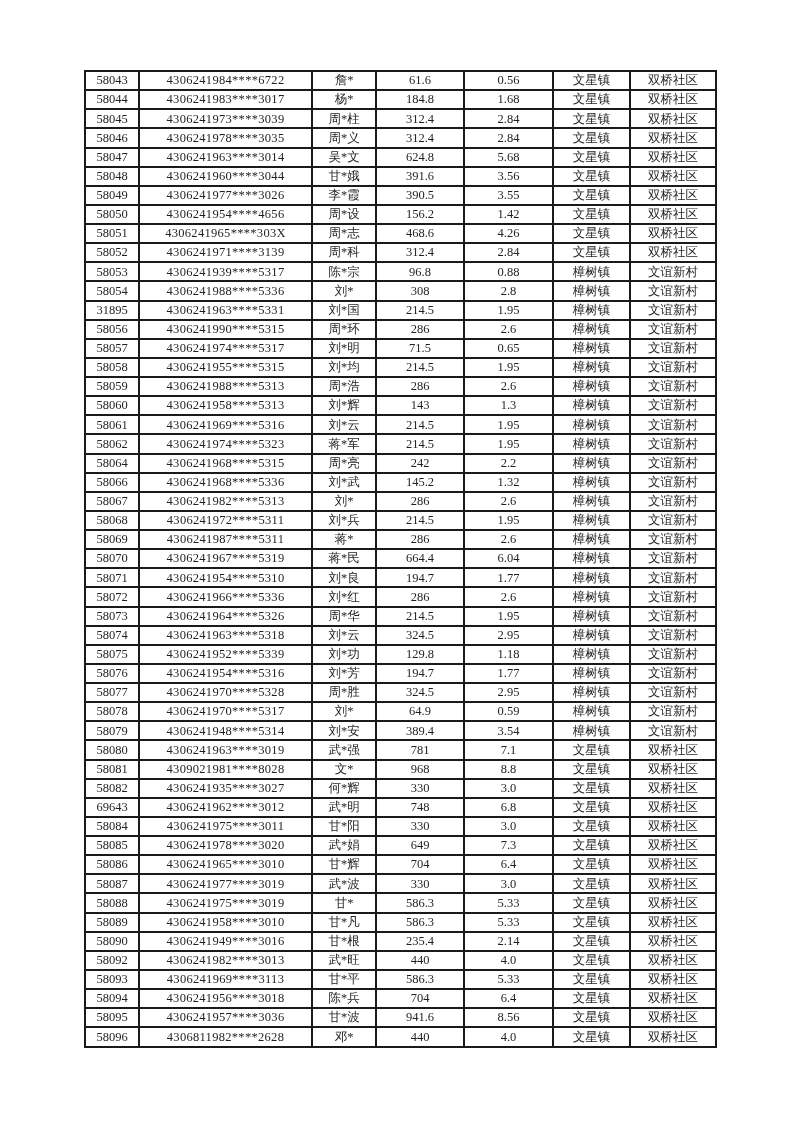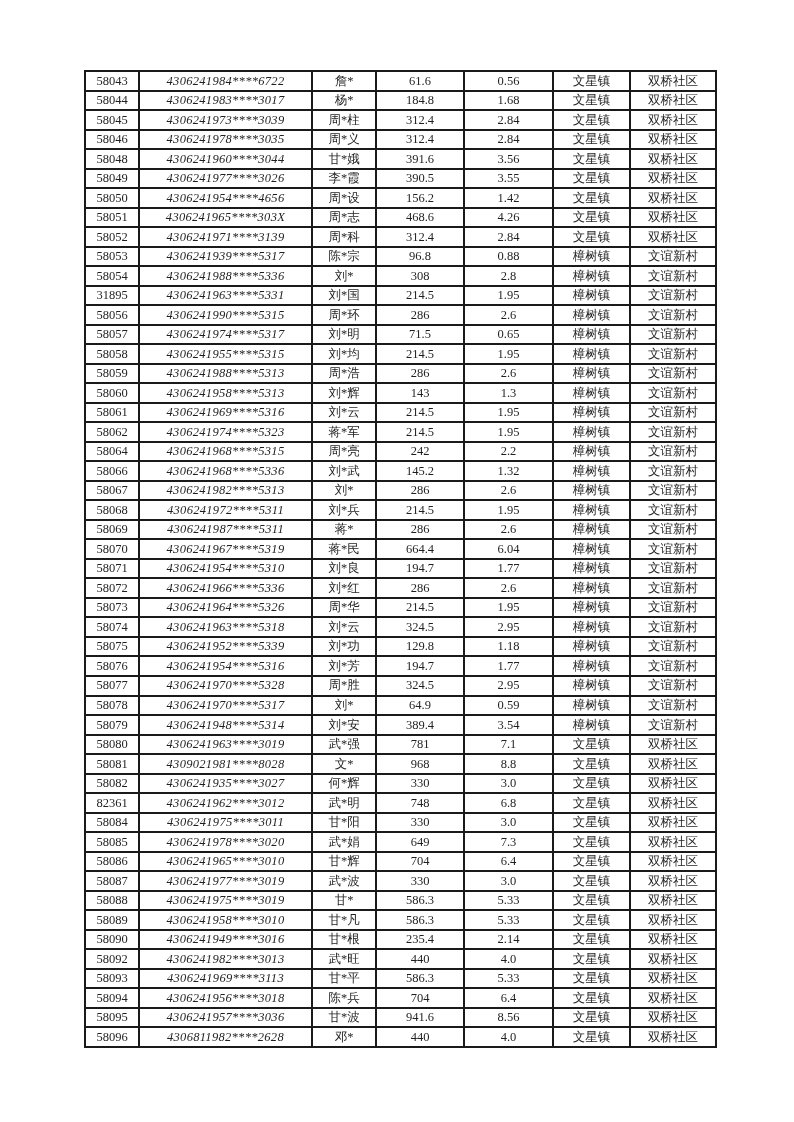--- a/index.html
+++ b/index.html
@@ -37,21 +37,20 @@
     vertical-align: middle;
     font-size: 12.5px;
     color: #1f1f1f;
     padding: 0;
     white-space: nowrap;
     overflow: hidden;
     line-height: 1;
   }
   td.cell-id {
     letter-spacing: 0.3px;
-    font-style: italic;
   }
 </style>
 </head>
 <body>
 
 <div class="page">
   <table class="data-table">
     <colgroup>
       <col style="width:54px">
       <col style="width:173px">
@@ -92,20 +91,29 @@
         <tr>
           <td>58046</td>
           <td class="cell-id">4306241978****3035</td>
           <td>周*义</td>
           <td>312.4</td>
           <td>2.84</td>
           <td>文星镇</td>
           <td>双桥社区</td>
         </tr>
         <tr>
+          <td>58047</td>
+          <td class="cell-id">4306241963****3014</td>
+          <td>吴*文</td>
+          <td>624.8</td>
+          <td>5.68</td>
+          <td>文星镇</td>
+          <td>双桥社区</td>
+        </tr>
+        <tr>
           <td>58048</td>
           <td class="cell-id">4306241960****3044</td>
           <td>甘*娥</td>
           <td>391.6</td>
           <td>3.56</td>
           <td>文星镇</td>
           <td>双桥社区</td>
         </tr>
         <tr>
           <td>58049</td>
@@ -389,21 +397,21 @@
         <tr>
           <td>58082</td>
           <td class="cell-id">4306241935****3027</td>
           <td>何*辉</td>
           <td>330</td>
           <td>3.0</td>
           <td>文星镇</td>
           <td>双桥社区</td>
         </tr>
         <tr>
-          <td>82361</td>
+          <td>69643</td>
           <td class="cell-id">4306241962****3012</td>
           <td>武*明</td>
           <td>748</td>
           <td>6.8</td>
           <td>文星镇</td>
           <td>双桥社区</td>
         </tr>
         <tr>
           <td>58084</td>
           <td class="cell-id">4306241975****3011</td>

